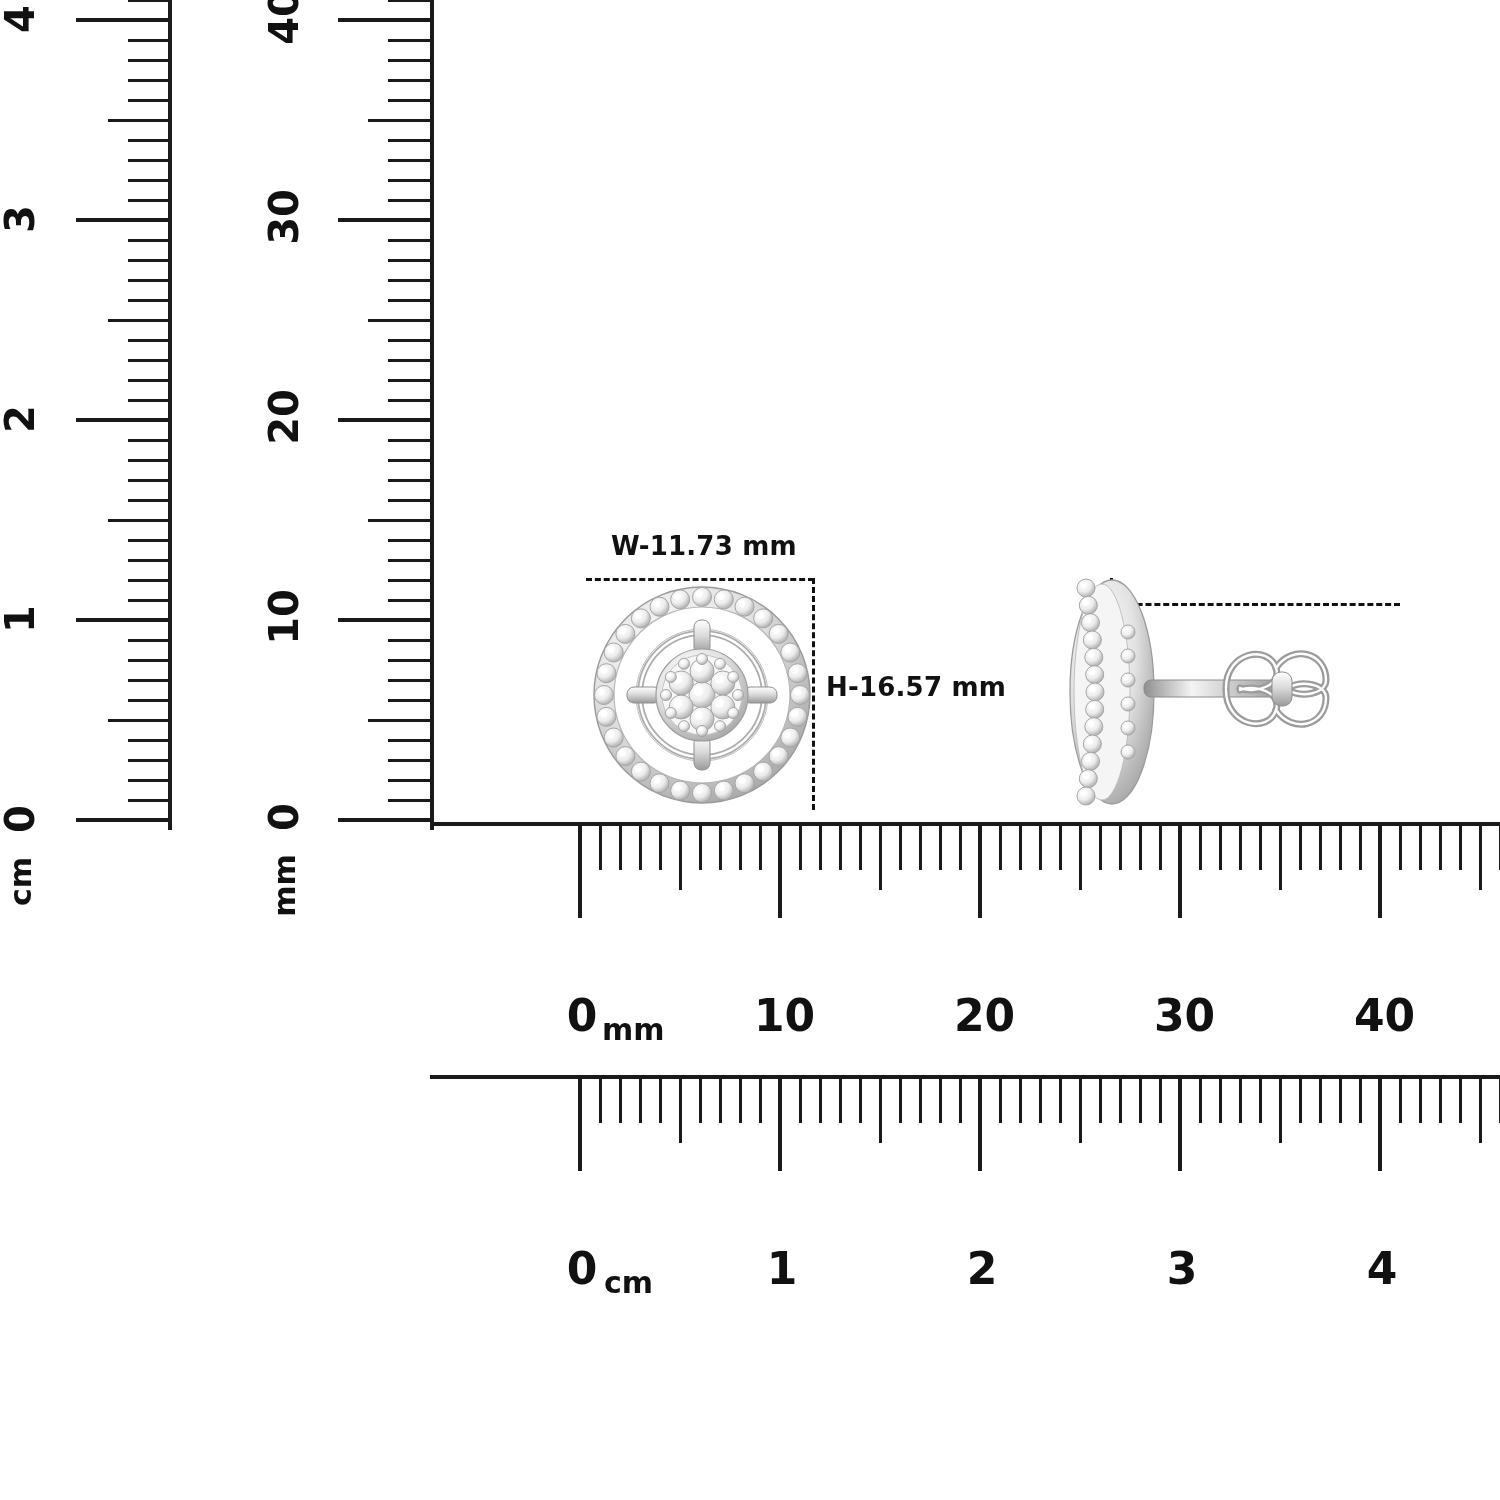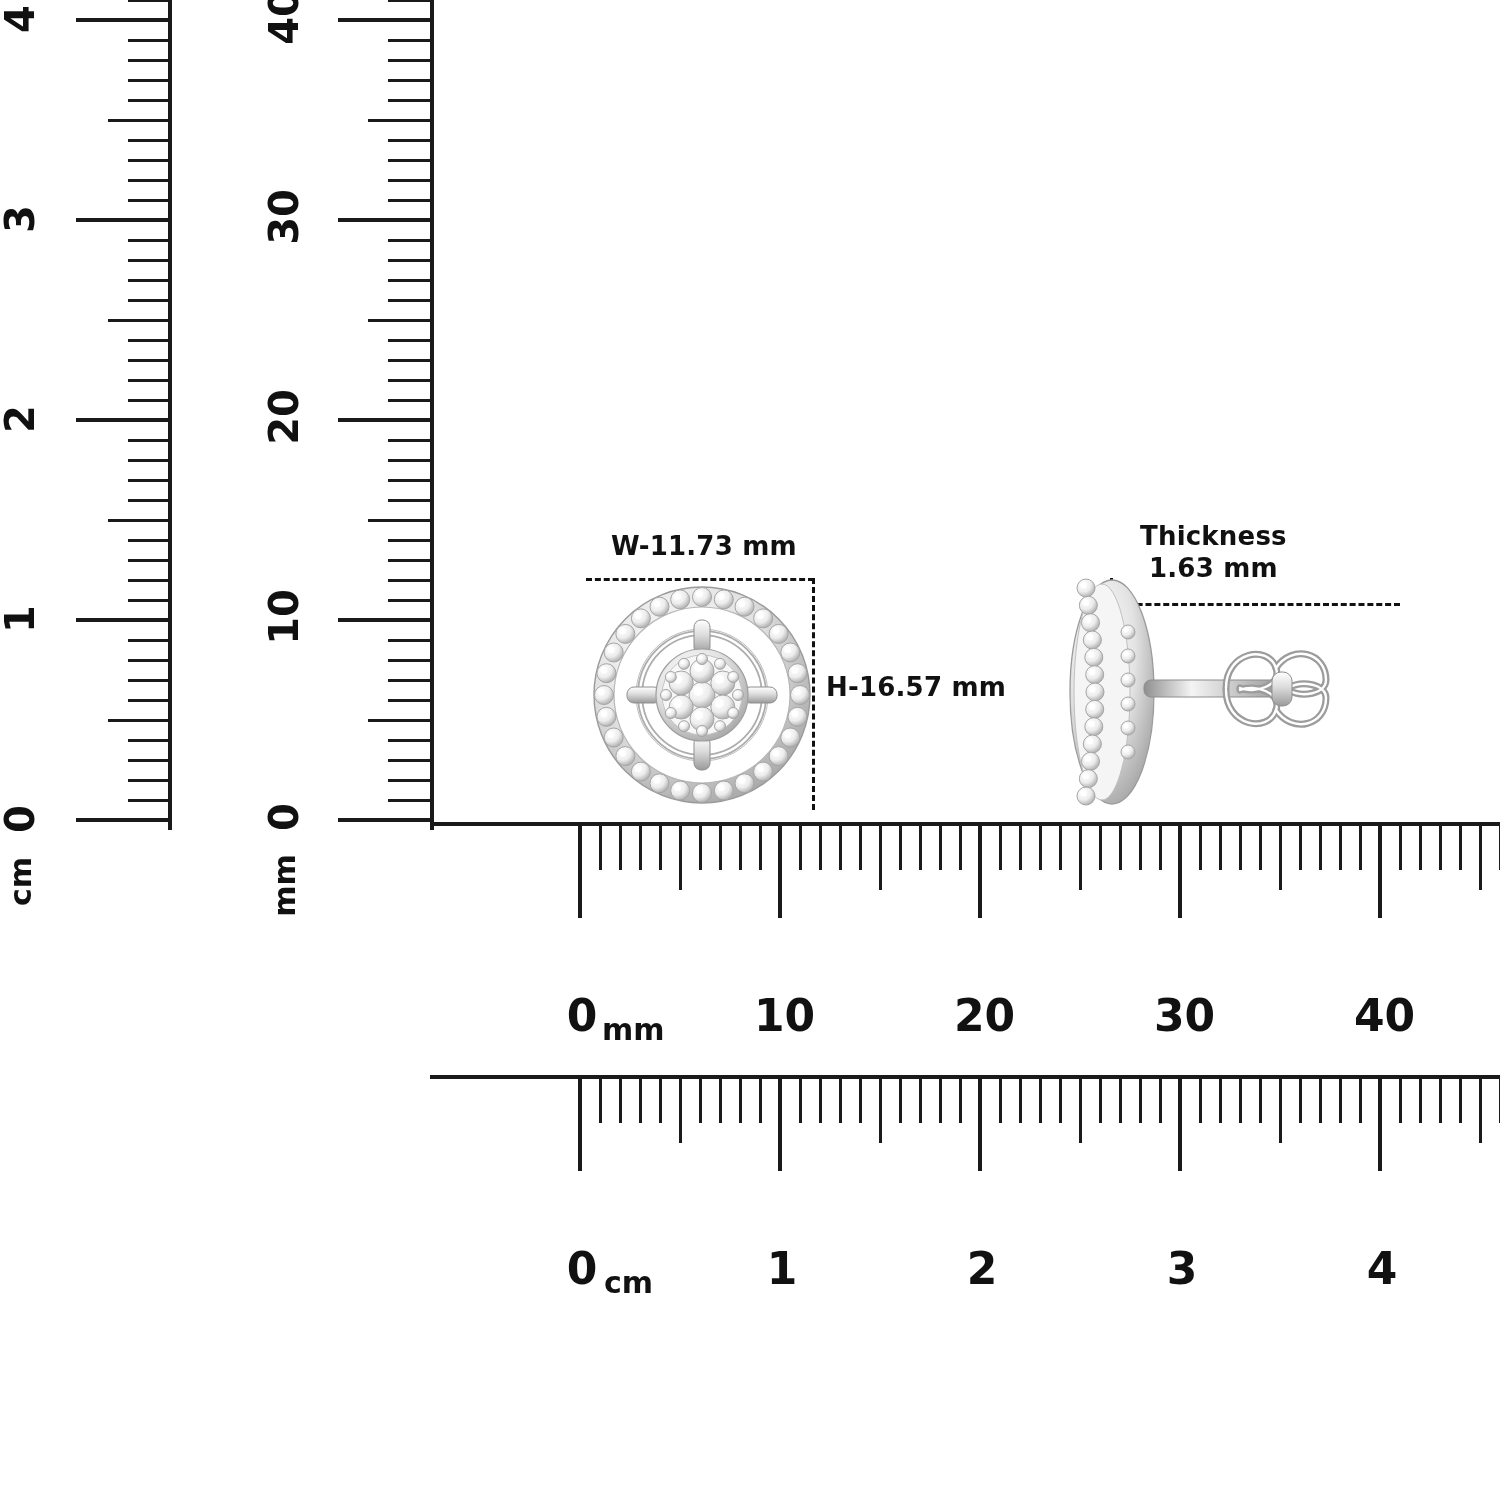--- a/index.html
+++ b/index.html
@@ -268,24 +268,20 @@
 
   <div class="dash-h" style="left:586px;top:578px;width:228px;"></div>
   <div class="dash-v" style="left:812px;top:578px;height:232px;"></div>
   <div class="dash-h" style="left:1110px;top:603px;width:290px;"></div>
   <div class="dash-v" style="left:1110px;top:578px;height:30px;"></div>
 
   <div class="dim-label" style="left:611px;top:531px;">W-11.73 mm</div>
 
   <div class="dim-label" style="left:826px;top:672px;">H-16.57 mm</div>
 
-  <div class="dim-label two-line" style="left:1140px;top:521px;">
-    <div>Thickness</div>
-    <div>1.63 mm</div>
-  </div>
 
   <div class="earring" style="left:586px;top:578px;width:232px;height:234px;">
     <svg width="232" height="234" viewBox="0 0 232 234">
       <defs>
         <radialGradient id="gMetal" cx="38%" cy="32%" r="72%">
           <stop offset="0%" stop-color="#ffffff"></stop>
           <stop offset="55%" stop-color="#e3e3e3"></stop>
           <stop offset="100%" stop-color="#a9a9a9"></stop>
         </radialGradient>
         <radialGradient id="gStone" cx="35%" cy="30%" r="70%">

